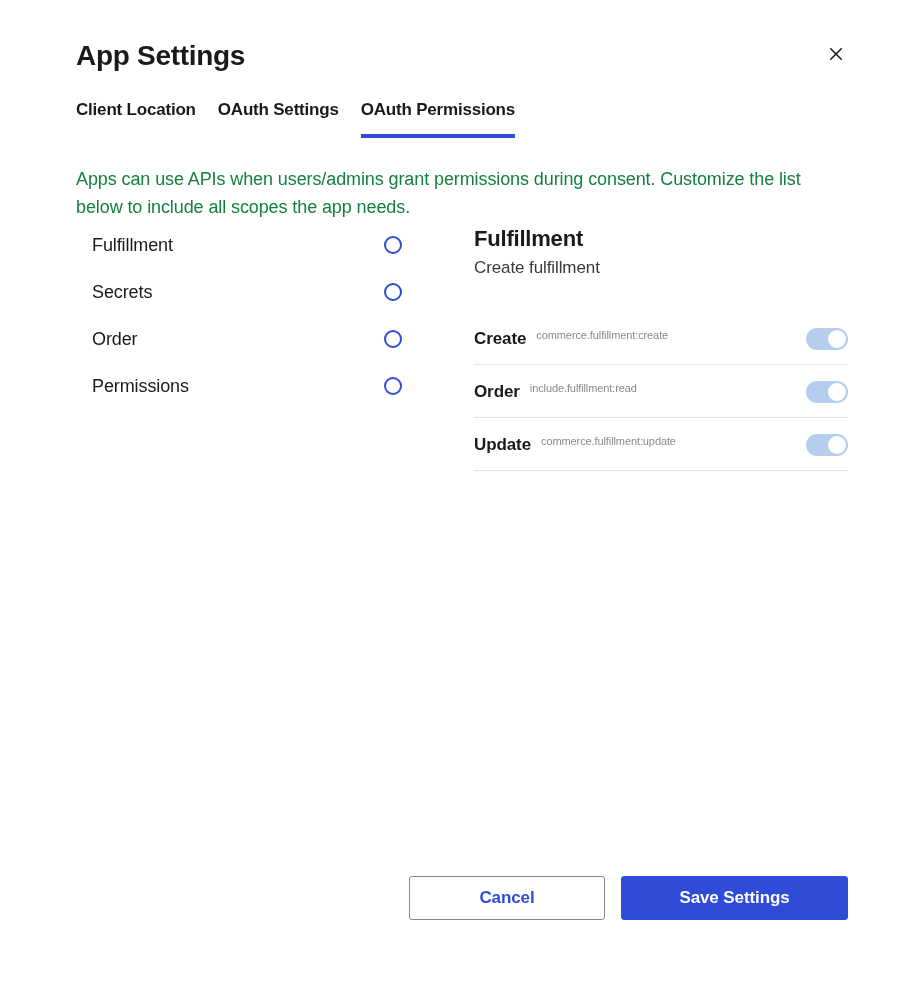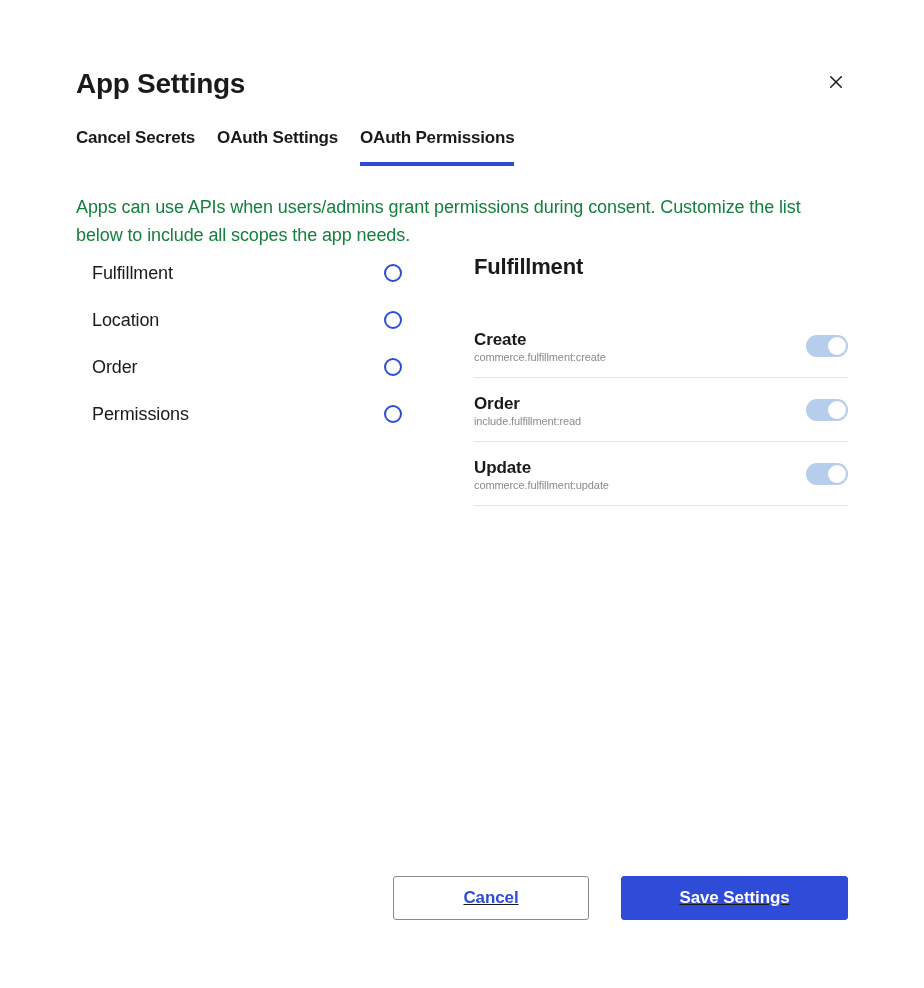--- a/index.html
+++ b/index.html
@@ -9,21 +9,21 @@
     }
     body {
       font-family: -apple-system, BlinkMacSystemFont, "Segoe UI", Helvetica, Arial, sans-serif;
       background: #ffffff;
       color: #1a1a1a;
       width: 924px;
       height: 988px;
       position: relative;
     }
     .container {
-      padding: 68px 76px 0 76px;
+      padding: 40px 76px 0 76px;
       position: relative;
       height: 100%;
       display: flex;
       flex-direction: column;
     }
     .header {
       position: relative;
     }
     .close-btn {
       position: absolute;
@@ -127,22 +127,22 @@
     }
     .perm-row {
       display: flex;
       justify-content: space-between;
       align-items: center;
       padding: 16px 0 14px 0;
       border-bottom: 1px solid #e5e5e5;
     }
     .perm-text {
       display: flex;
-      flex-direction: column;
-      gap: 1px;
+      flex-direction: row;
+      gap: 10px;
       justify-content: flex-end;
     }
     .perm-name {
       font-size: 17px;
       font-weight: 700;
       color: #1a1a1a;
       letter-spacing: -0.1px;
     }
     .perm-code {
       font-size: 11px;
@@ -166,22 +166,21 @@
       background: #ffffff;
       border-radius: 50%;
       top: 2px;
       right: 2px;
     }
     .footer {
       position: absolute;
       bottom: 68px;
       right: 76px;
       display: flex;
-      gap: 32px;
-      text-decoration: underline;
+      gap: 16px;
     }
     .btn {
       height: 44px;
       padding: 0 30px;
       font-size: 17px;
       font-weight: 700;
       border-radius: 3px;
       cursor: pointer;
       letter-spacing: -0.1px;
       display: flex;
@@ -207,50 +206,51 @@
 <div class="container">
   <div class="header">
     <div class="close-btn">
       <svg viewBox="0 0 24 24" fill="none" stroke="currentColor" stroke-width="2" stroke-linecap="round">
         <line x1="5" y1="5" x2="19" y2="19"></line>
         <line x1="19" y1="5" x2="5" y2="19"></line>
       </svg>
     </div>
     <h1 class="title">App Settings</h1>
     <div class="tabs">
-      <div class="tab">Cancel Secrets</div>
+      <div class="tab">Client Location</div>
       <div class="tab">OAuth Settings</div>
       <div class="tab active">OAuth Permissions</div>
     </div>
   </div>
 
   <p class="description">Apps can use APIs when users/admins grant permissions during consent. Customize the list below to include all scopes the app needs.</p>
 
   <div class="content">
     <div class="left-col">
       <div class="scope-row">
         <span class="scope-label">Fulfillment</span>
         <span class="radio"></span>
       </div>
       <div class="scope-row">
-        <span class="scope-label">Location</span>
+        <span class="scope-label">Secrets</span>
         <span class="radio"></span>
       </div>
       <div class="scope-row">
         <span class="scope-label">Order</span>
         <span class="radio"></span>
       </div>
       <div class="scope-row">
         <span class="scope-label">Permissions</span>
         <span class="radio"></span>
       </div>
     </div>
 
     <div class="right-col">
       <h2 class="detail-title">Fulfillment</h2>
+      <div class="detail-subtitle">Create fulfillment</div>
 
       <div class="perm-list">
         <div class="perm-row">
           <div class="perm-text">
             <span class="perm-name">Create</span>
             <span class="perm-code">commerce.fulfillment:create</span>
           </div>
           <div class="toggle"></div>
         </div>
         <div class="perm-row">

